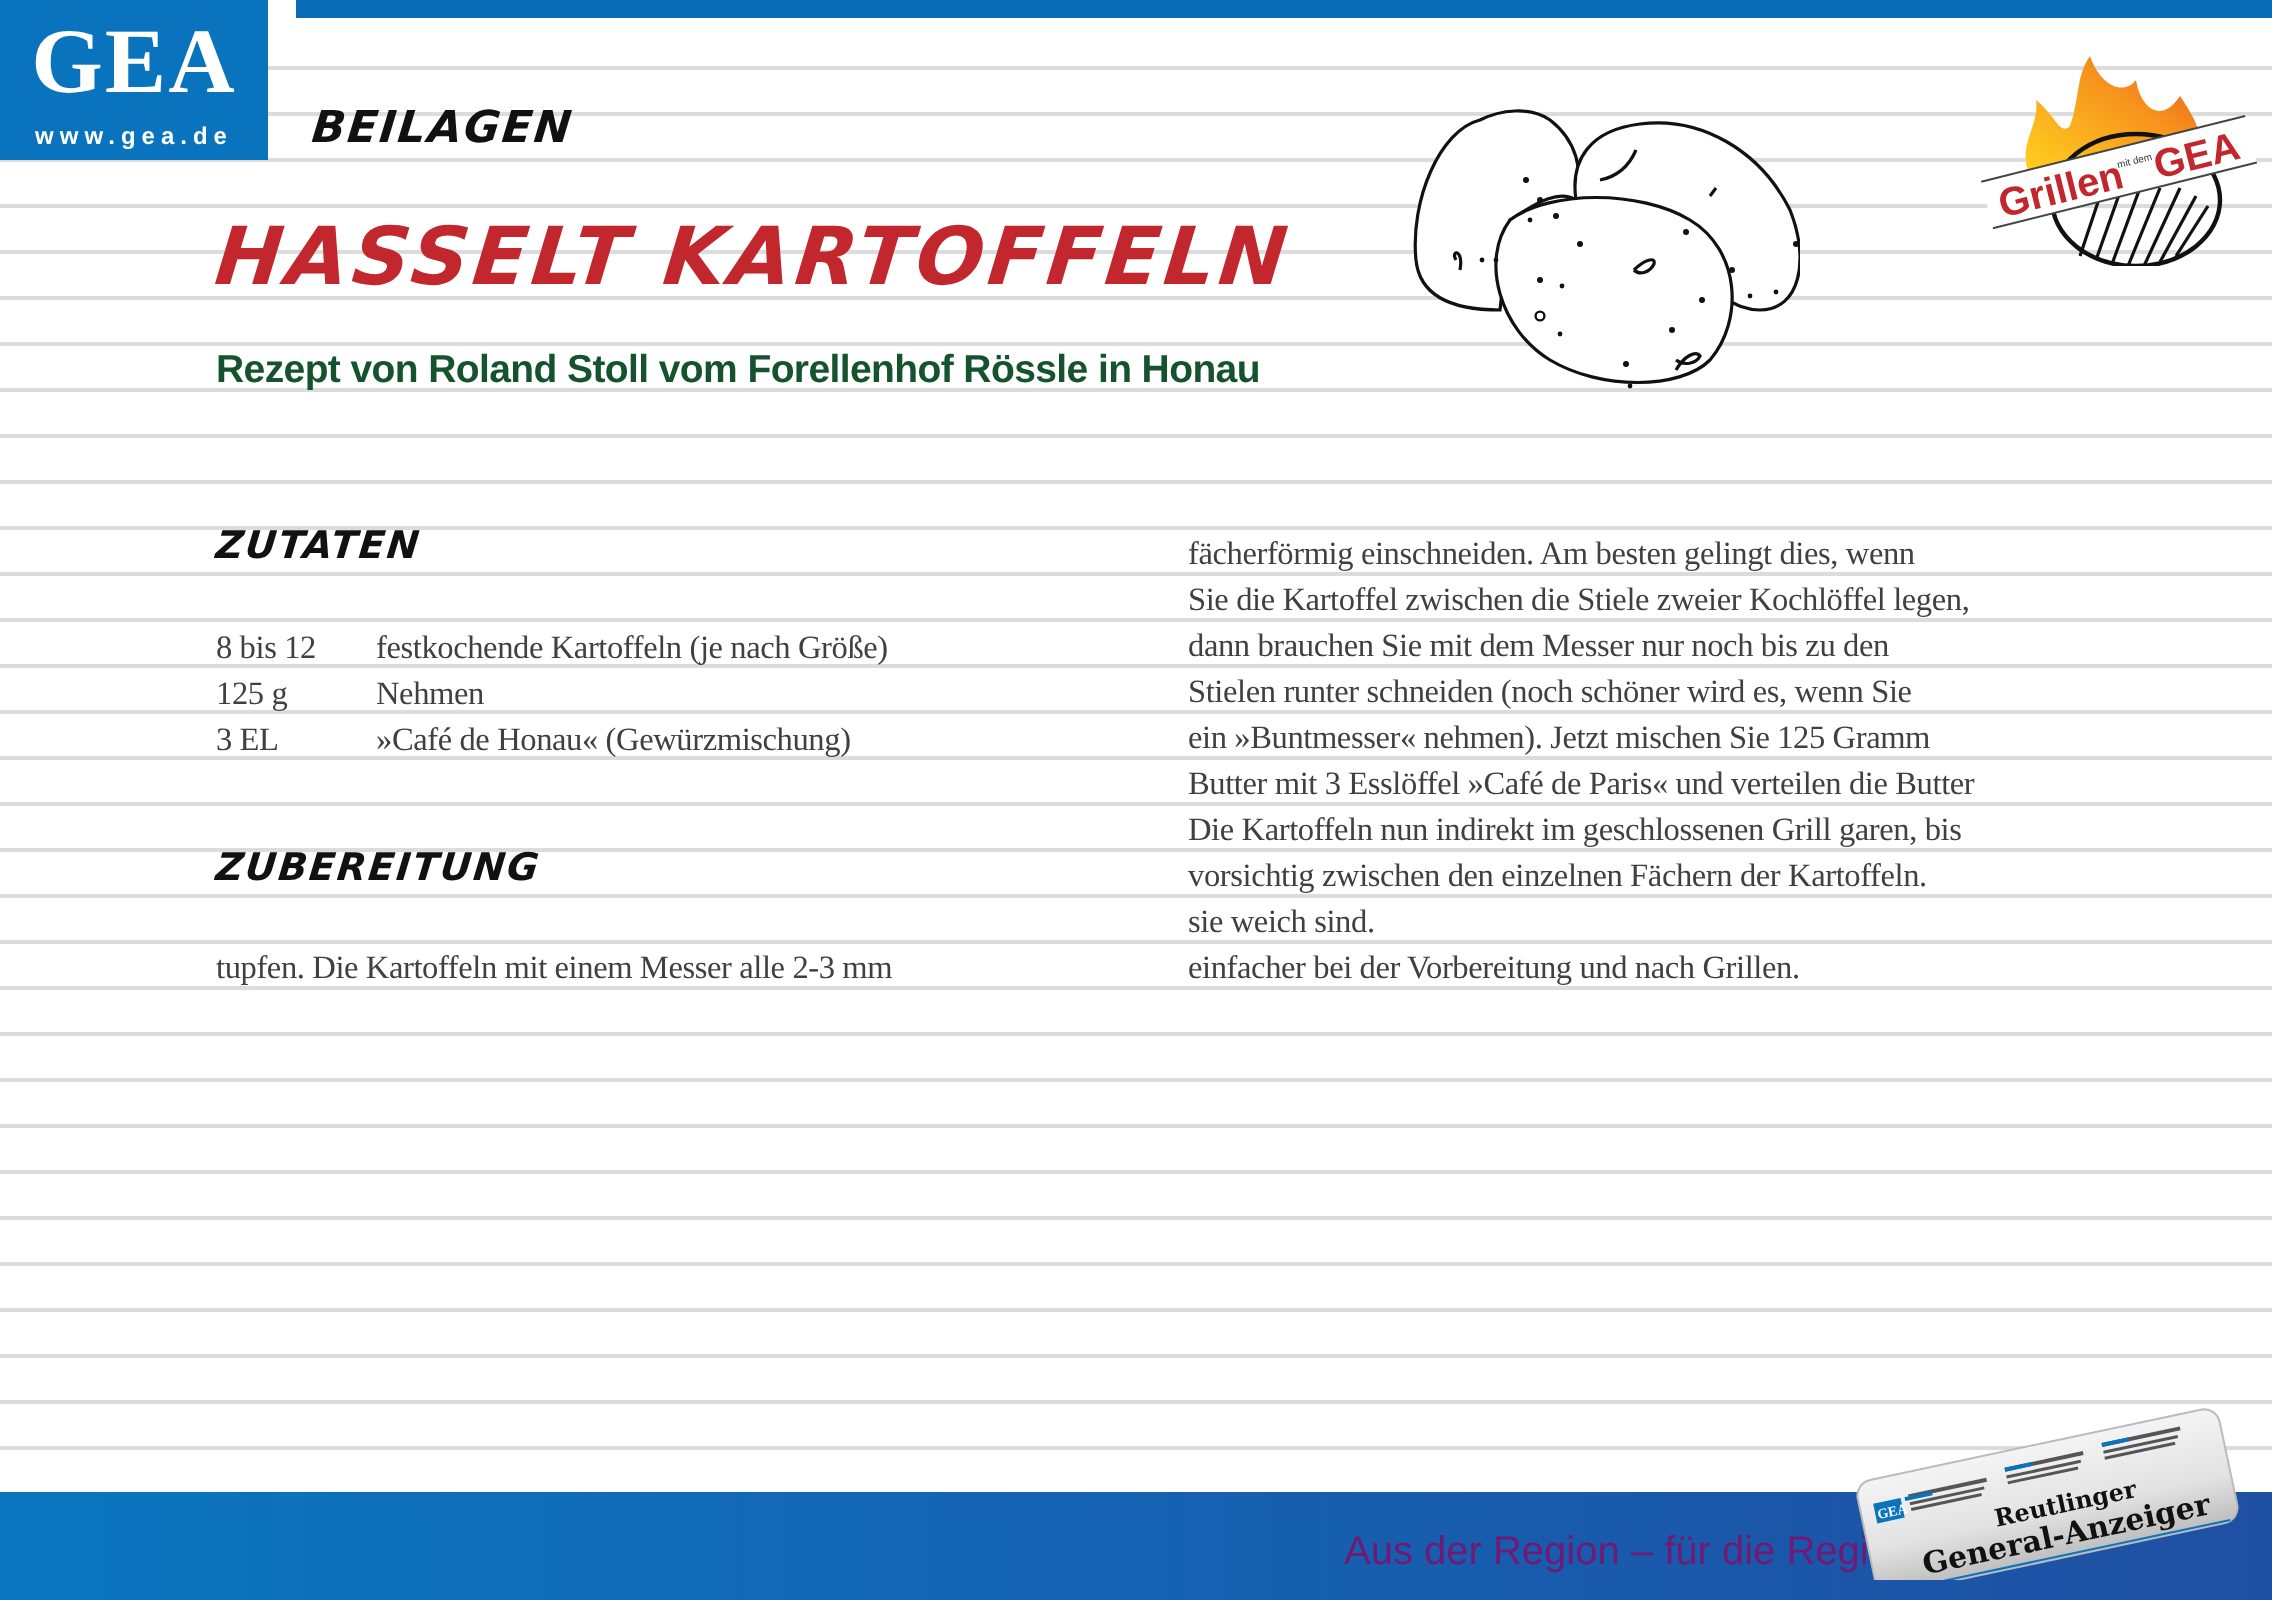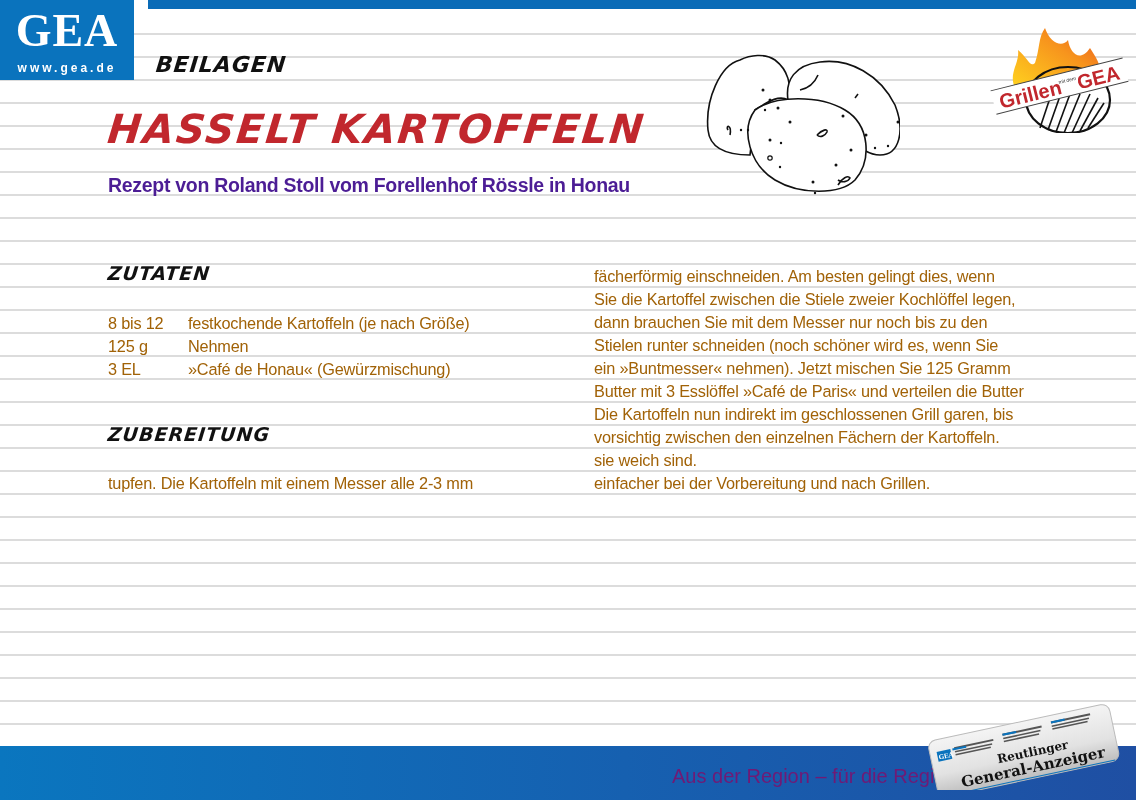--- a/index.html
+++ b/index.html
@@ -30,29 +30,30 @@
     transform: skewX(-6deg);
   }
   .category {
     position: absolute; left: 156px; top: 52px; font-size: 22px; color: #111;
   }
   .title {
     position: absolute; left: 108px; top: 106px; font-size: 40px; color: #c1272d;
     letter-spacing: 2px;
   }
   .subtitle {
-    position: absolute; left: 108px; top: 174px; font-size: 19.5px; font-weight: bold; color: #4c1d95;
+    position: absolute; left: 108px; top: 174px; font-size: 19.5px; font-weight: bold; color: #14532d;
     letter-spacing: -0.3px;
   }
   .section-head {
     position: absolute; left: 108px; font-size: 19px; color: #111;
   }
   .body-text {
-    position: absolute; font-size: 16.3px; color: #a16207; line-height: 23px;
+    position: absolute; font-size: 16.3px; color: #404040; line-height: 23px;
     letter-spacing: -0.2px;
+    font-family: Liberation Serif, serif;
   }
   .ingredients { left: 108px; top: 312px; }
   .ingredients .row { display: flex; height: 23px; }
   .ingredients .qty { width: 80px; }
   .prep-left { left: 108px; top: 472px; width: 470px; }
   .prep-right { left: 594px; top: 265px; width: 460px; }
   .prep-right p, .prep-left p { margin: 0; }
   .potatoes { position: absolute; left: 700px; top: 50px; width: 200px; height: 145px; }
   .grill-logo { position: absolute; left: 990px; top: 18px; width: 140px; height: 115px; }
   .footer {

